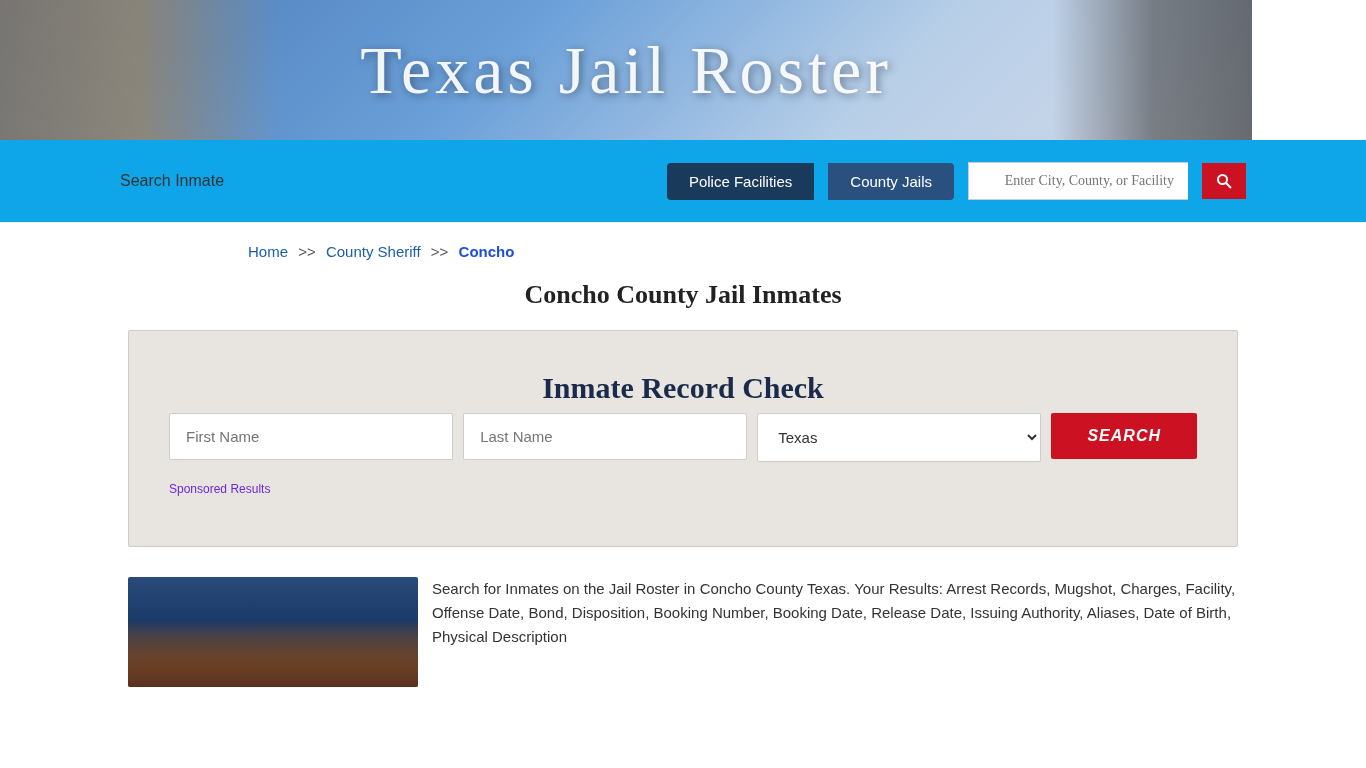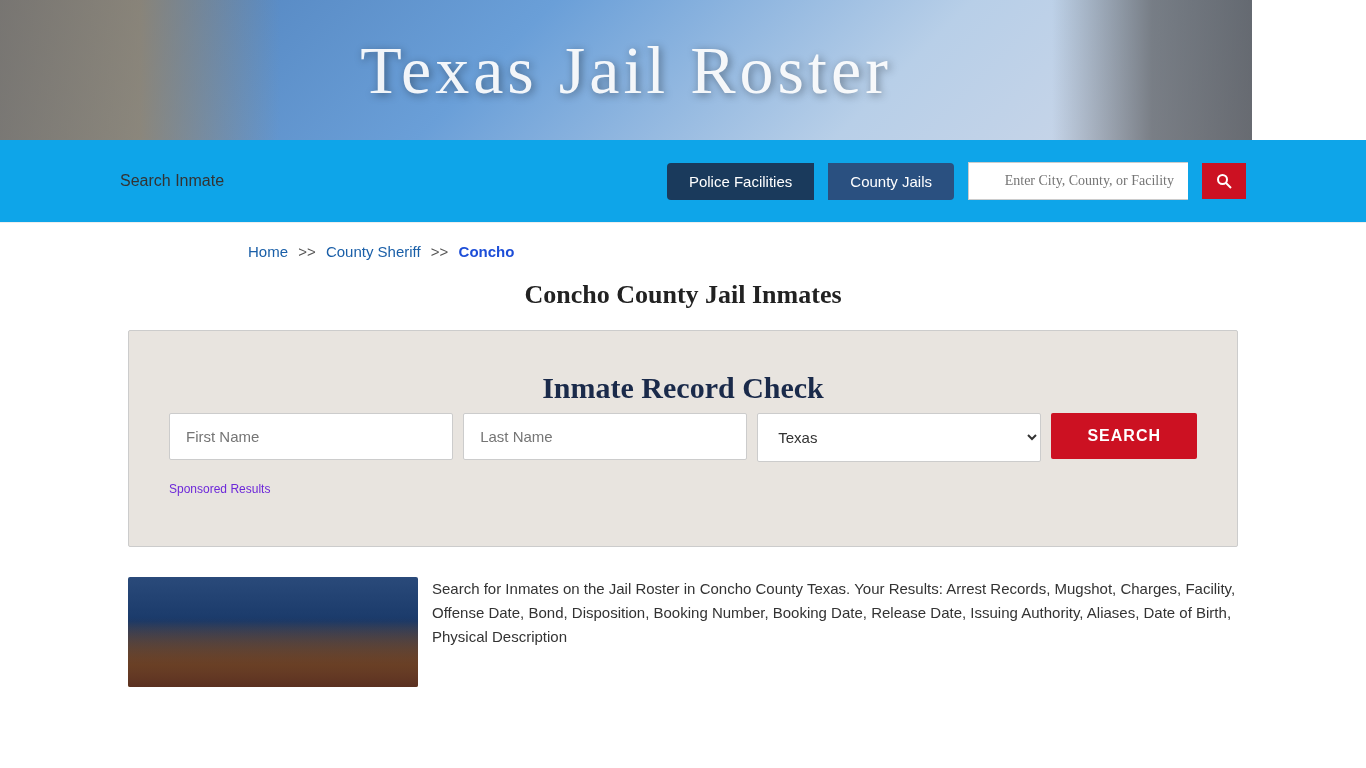--- a/index.html
+++ b/index.html
@@ -198,20 +198,21 @@
       color: #fff;
       border: none;
       padding: 14px 36px;
       font-size: 16px;
       font-family: Arial, sans-serif;
       font-weight: bold;
       letter-spacing: 1px;
       cursor: pointer;
       border-radius: 2px;
       white-space: nowrap;
+      font-style: italic;
     }
     .sponsored-results {
       font-size: 12px;
       color: #6d28d9;
       font-family: Arial, sans-serif;
       margin-top: 20px;
     }
 
     
     .bottom-section {

